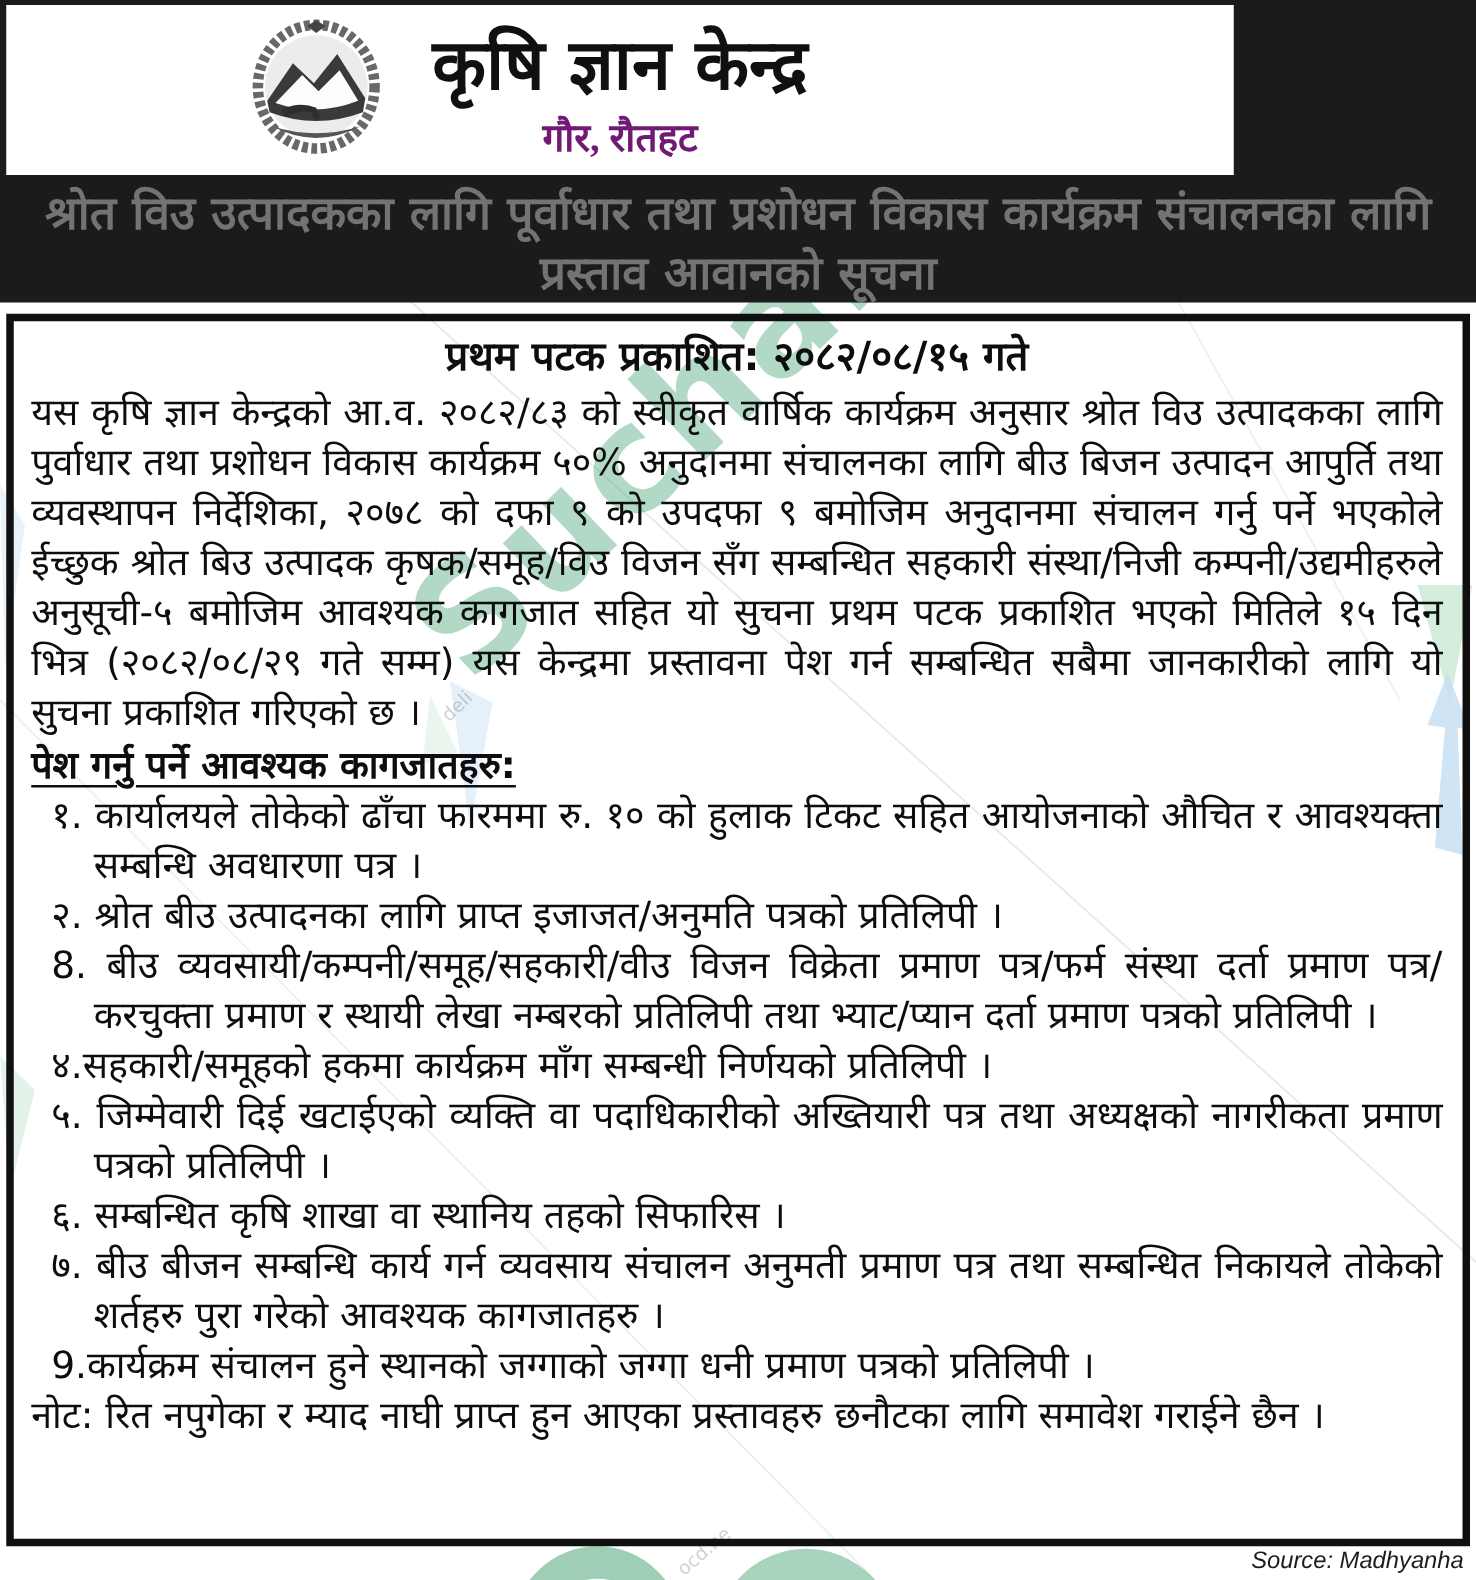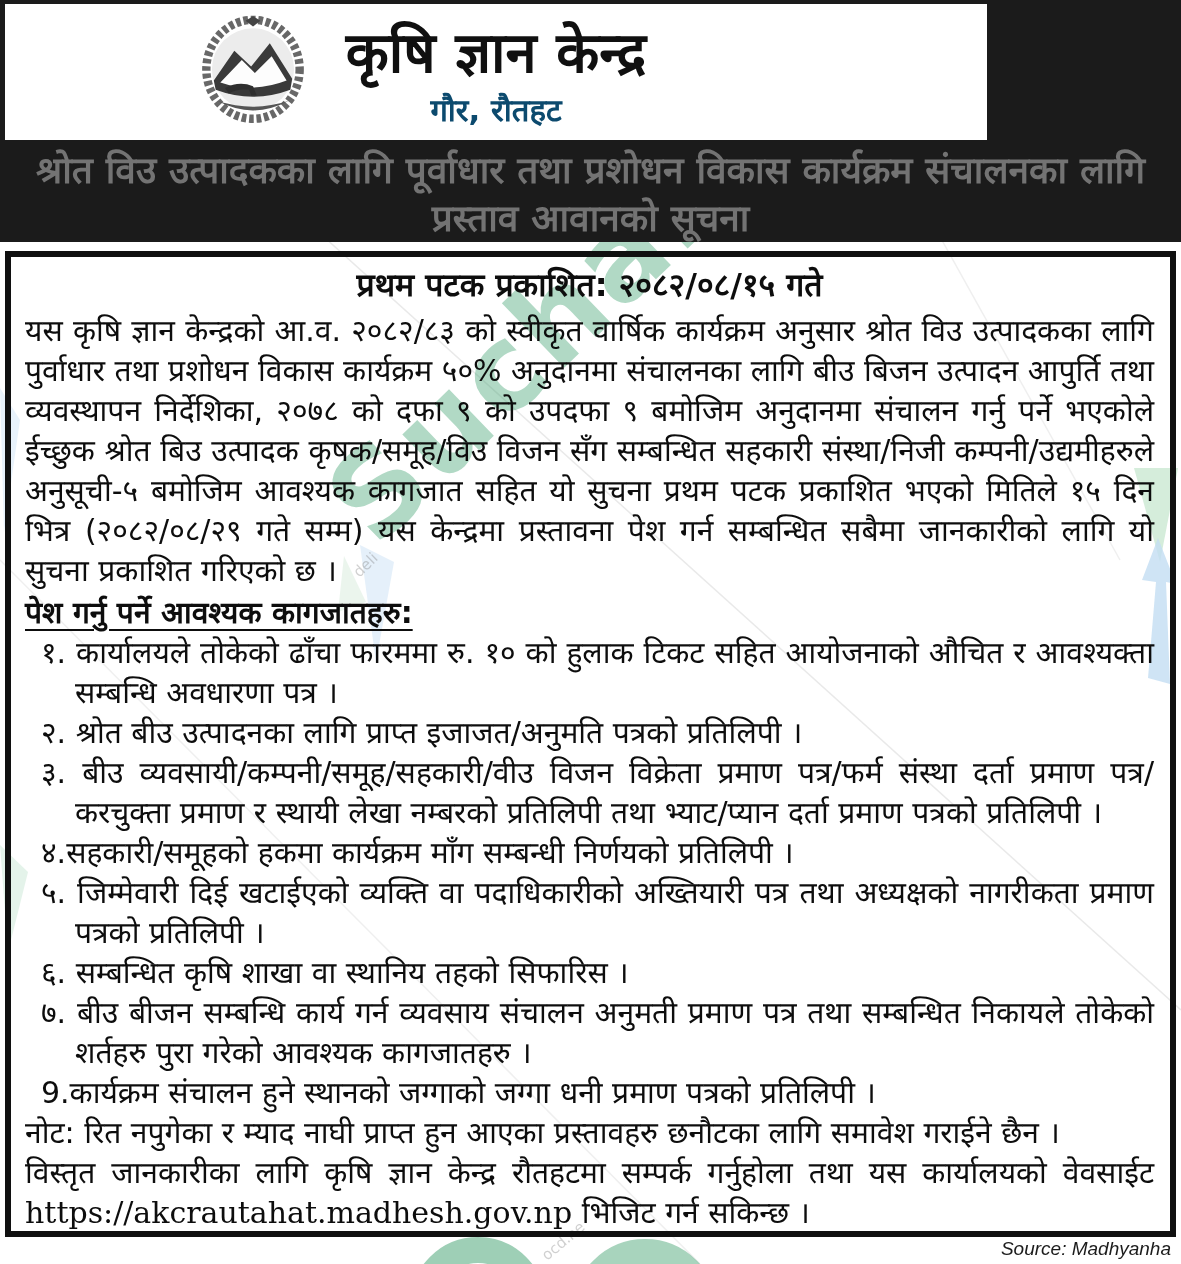--- a/index.html
+++ b/index.html
@@ -21,21 +21,21 @@
   .wm-frag-1 { left:352px; top:556px; transform:rotate(-44deg); }
   .wm-frag-2 { left:538px; top:1232px; transform:rotate(-40deg); }
   
   .top-black { position:absolute; left:0; top:0; width:1181px; height:242px; background:#1b1b1b; z-index:1; }
   .header-box {
     position:absolute; left:5px; top:4px; width:982px; height:136px;
     background:#ffffff; z-index:2; text-align:center;
   }
   .emblem { position:absolute; left:192px; top:8px; width:112px; height:124px; }
   .org-name { font-size:56px; font-weight:bold; line-height:1.1; padding-top:18px; color:#101010; }
-  .org-loc  { font-size:31px; font-weight:bold; color:#0c4a6e; margin-top:4px; }
+  .org-loc  { font-size:31px; font-weight:bold; color:#701a75; margin-top:4px;font-family:Liberation Serif, serif; }
   .banner {
     position:absolute; left:0; top:140px; width:1181px; height:102px; z-index:2;
     color:#737373; text-align:center; font-weight:bold;
   }
   .banner-l1 { font-size:37px; line-height:50px; padding-top:6px; }
   .banner-l2 { font-size:37px; line-height:46px; }
   
   .content-box {
     position:absolute; left:5px; top:251px; width:1171px; height:986px;
     border:6px solid #101010; background:transparent; z-index:1;
@@ -116,30 +116,25 @@
     <div class="banner-l2">प्रस्ताव आवानको सूचना</div>
   </div>
 
   <div class="content-box">
     <div class="published">प्रथम पटक प्रकाशित: २०८२/०८/१५ गते</div>
     <p class="intro">यस कृषि ज्ञान केन्द्रको आ.व. २०८२/८३ को स्वीकृत वार्षिक कार्यक्रम अनुसार श्रोत विउ उत्पादकका लागि पुर्वाधार तथा प्रशोधन विकास कार्यक्रम ५०% अनुदानमा संचालनका लागि बीउ बिजन उत्पादन आपुर्ति तथा व्यवस्थापन निर्देशिका, २०७८ को दफा ९ को उपदफा ९ बमोजिम अनुदानमा संचालन गर्नु पर्ने भएकोले ईच्छुक श्रोत बिउ उत्पादक कृषक/समूह/विउ विजन सँग सम्बन्धित सहकारी संस्था/निजी कम्पनी/उद्यमीहरुले अनुसूची-५ बमोजिम आवश्यक कागजात सहित यो सुचना प्रथम पटक प्रकाशित भएको मितिले १५ दिन भित्र (२०८२/०८/२९ गते सम्म) यस केन्द्रमा प्रस्तावना पेश गर्न सम्बन्धित सबैमा जानकारीको लागि यो सुचना प्रकाशित गरिएको छ ।</p>
     <div class="req-heading">पेश गर्नु पर्ने आवश्यक कागजातहरु:</div>
     <div class="req-list">
       <div class="req-item">१. कार्यालयले तोकेको ढाँचा फारममा रु. १० को हुलाक टिकट सहित आयोजनाको औचित र आवश्यक्ता सम्बन्धि अवधारणा पत्र ।</div>
       <div class="req-item">२. श्रोत बीउ उत्पादनका लागि प्राप्त इजाजत/अनुमति पत्रको प्रतिलिपी ।</div>
-      <div class="req-item">३. बीउ व्यवसायी/कम्पनी/समूह/सहकारी/वीउ विजन विक्रेता प्रमाण पत्र/फर्म संस्था दर्ता प्रमाण पत्र/करचुक्ता प्रमाण र स्थायी लेखा नम्बरको प्रतिलिपी तथा भ्याट/प्यान दर्ता प्रमाण पत्रको प्रतिलिपी ।</div>
+      <div class="req-item">8. बीउ व्यवसायी/कम्पनी/समूह/सहकारी/वीउ विजन विक्रेता प्रमाण पत्र/फर्म संस्था दर्ता प्रमाण पत्र/करचुक्ता प्रमाण र स्थायी लेखा नम्बरको प्रतिलिपी तथा भ्याट/प्यान दर्ता प्रमाण पत्रको प्रतिलिपी ।</div>
       <div class="req-item">४.सहकारी/समूहको हकमा कार्यक्रम माँग सम्बन्धी निर्णयको प्रतिलिपी ।</div>
       <div class="req-item">५. जिम्मेवारी दिई खटाईएको व्यक्ति वा पदाधिकारीको अख्तियारी पत्र तथा अध्यक्षको नागरीकता प्रमाण पत्रको प्रतिलिपी ।</div>
       <div class="req-item">६. सम्बन्धित कृषि शाखा वा स्थानिय तहको सिफारिस ।</div>
       <div class="req-item">७. बीउ बीजन सम्बन्धि कार्य गर्न व्यवसाय संचालन अनुमती प्रमाण पत्र तथा सम्बन्धित निकायले तोकेको शर्तहरु पुरा गरेको आवश्यक कागजातहरु ।</div>
       <div class="req-item">9.कार्यक्रम संचालन हुने स्थानको जग्गाको जग्गा धनी प्रमाण पत्रको प्रतिलिपी ।</div>
     </div>
     <p class="note-par">नोट: रित नपुगेका र म्याद नाघी प्राप्त हुन आएका प्रस्तावहरु छनौटका लागि समावेश गराईने छैन ।</p>
-    <p class="contact-par">
-      <span>विस्तृत जानकारीका लागि कृषि ज्ञान केन्द्र रौतहटमा सम्पर्क गर्नुहोला तथा यस कार्यालयको वेवसाईट</span>
-      <span class="url">https://akcrautahat.madhesh.gov.np</span>
-      <span>भिजिट गर्न सकिन्छ ।</span>
-    </p>
   </div>
 
   <div class="source">Source: Madhyanha</div>
 
 </div>
 
 </body></html>

